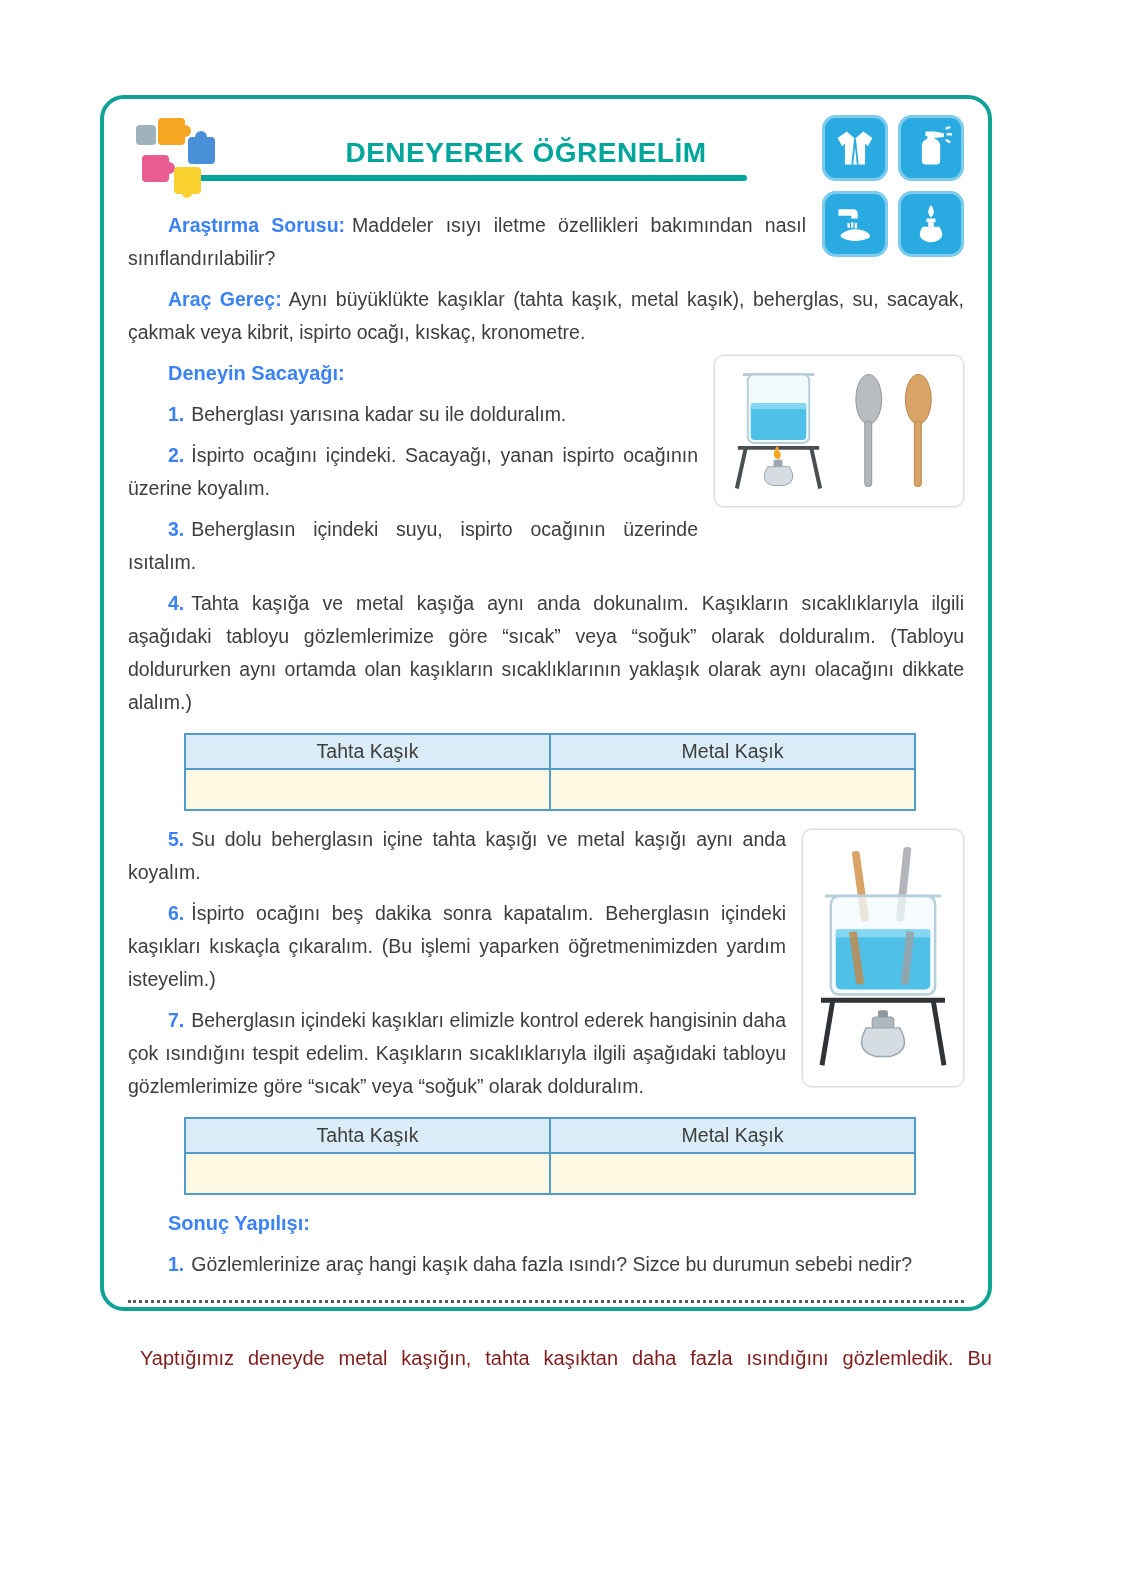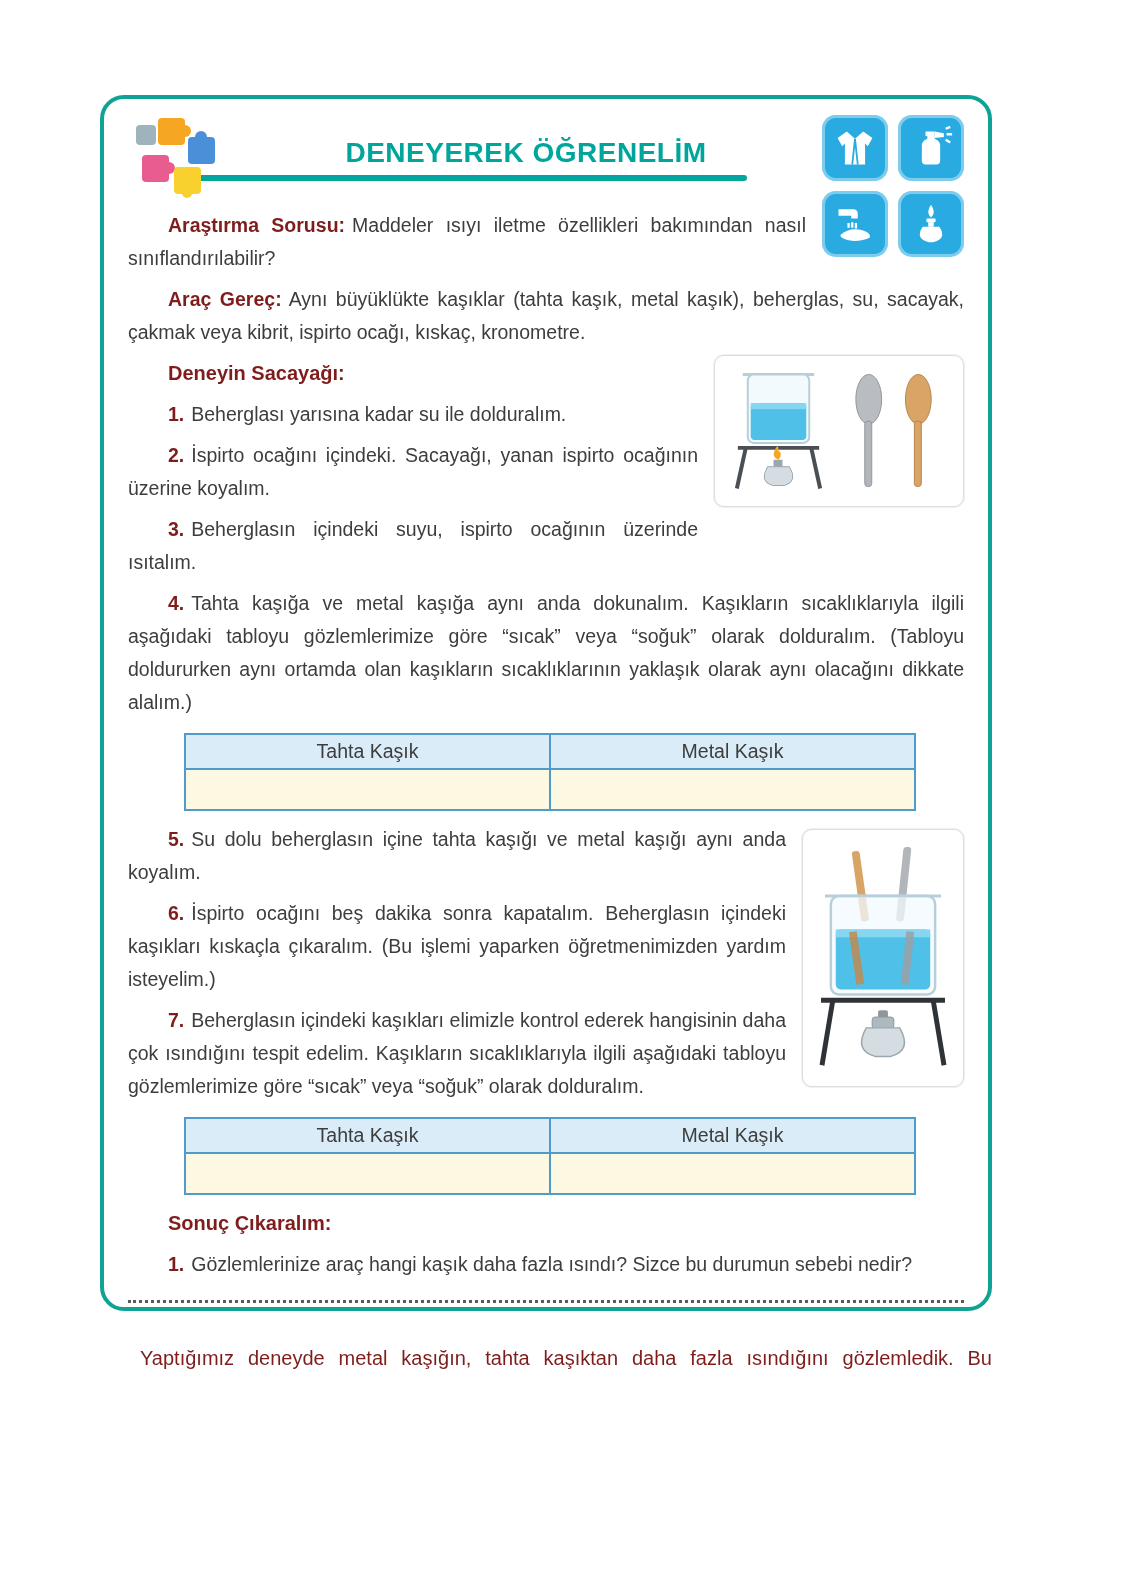--- a/index.html
+++ b/index.html
@@ -43,21 +43,21 @@
   .title-underline {
     width:560px; max-width:90%; height:6px; background:#00a59b;
     border-radius:3px; margin:6px auto 0 auto;
   }
 
   
   .para {
     font-size:19.5px; line-height:33px; text-align:justify;
     text-indent:40px; margin-top:8px;
   }
-  .magenta { color:#7f1d1d; font-weight:bold; }
+  .magenta { color:#3b82f6; font-weight:bold; }
   .lbl { margin-right:7px; }
   .stepnum { margin-right:7px; }
   .subhead { font-size:20px; line-height:33px; text-indent:40px; margin-top:8px; }
 
   
   .fig {
     float:right; background:#fff; border:1px solid #ddd; border-radius:10px;
     padding:5px; box-shadow:0 0 0 1px #f0f0f0;
   }
   .fig1 { width:250px; height:152px; margin:6px 0 8px 16px; }
@@ -253,21 +253,21 @@
         </tr>
       </thead>
       <tbody>
         <tr>
           <td></td>
           <td></td>
         </tr>
       </tbody>
     </table>
 
-    <p class="subhead magenta">Sonuç Çıkaralım:</p>
+    <p class="subhead magenta">Sonuç Yapılışı:</p>
 
     <p class="para">
       <span class="magenta stepnum">1.</span><span>Gözlemlerinize araç hangi kaşık daha fazla ısındı? Sizce bu durumun sebebi nedir?</span>
     </p>
     <div class="answer-line"></div>
 
     <div class="clear"></div>
   </div>
 
   <p class="summary">Yaptığımız deneyde metal kaşığın, tahta kaşıktan daha fazla ısındığını gözlemledik. Bu durumun sebebi metal kaşığın ısıyı iyi iletmesi; tahta kaşığın ise ısıyı iyi iletmemesidir. Deneyde kullandığımız araç gereçlerden metal kaşık ısı iletkeni; tahta kaşık ise ısı yalıtkanıdır.</p>

